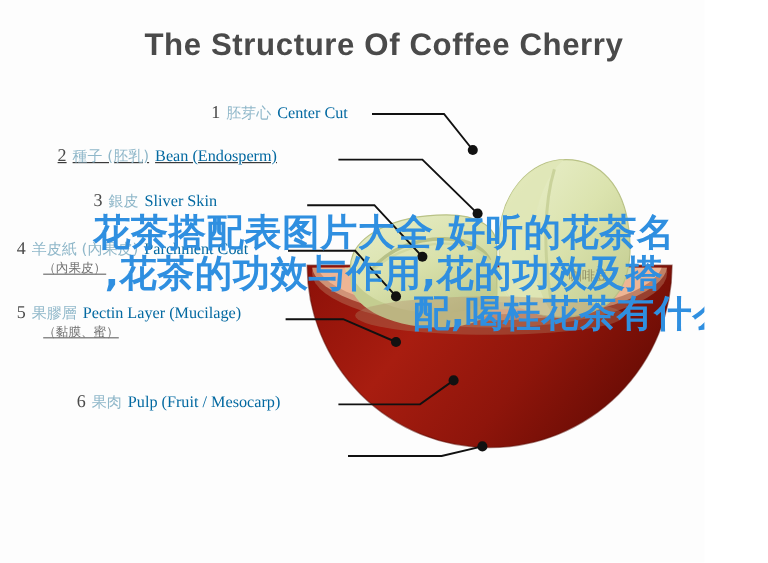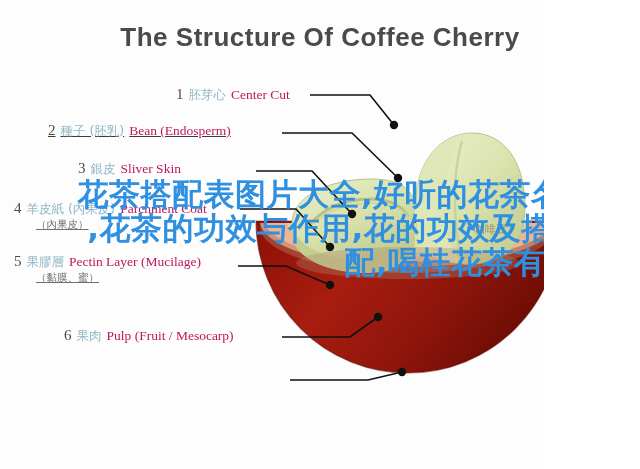--- a/index.html
+++ b/index.html
@@ -1,20 +1,20 @@
 <!DOCTYPE html>
 <html><head>
 <meta charset="utf-8">
 <style>
   html,body{margin:0;padding:0;}
   body{
     width:640px;height:469px;background:#ffffff;overflow:hidden;
     font-family:"Liberation Serif", serif;
   }
-  #stage{position:relative;width:544px;height:469px;background:#fdfdfd;overflow:hidden;}
+  #stage{position:relative;width:544px;height:469px;background:#fdfdfd;overflow:hidden;padding-left:43px;}
 
   
   .title{
     position:absolute;left:0;top:22px;width:640px;text-align:center;
     font-family:"Liberation Sans", sans-serif;
     font-weight:bold;font-size:26px;letter-spacing:.5px;color:#4a4a4a;
   }
 
   
   .diagram{position:absolute;left:248px;top:105px;width:320px;height:320px;}
@@ -23,21 +23,21 @@
   
   .label{
     position:absolute;white-space:nowrap;color:#3a3a3a;
     font-family:"Liberation Serif", serif;font-size:13px;line-height:1.15;
   }
   .label .num{font-size:15px;color:#4a4a4a;margin-right:5px;}
   .label .cjk{
     font-family:"DejaVu Sans", sans-serif;font-size:12.5px;
     color:#8fb7c9;margin-right:5px;
   }
-  .label .en{font-size:13.5px;color:#be185d;}
+  .label .en{font-size:13.5px;color:#0369a1;}
   .label .sub{
     display:block;font-family:"DejaVu Sans", sans-serif;font-size:10.5px;
     color:#6f6f6f;margin-left:22px;margin-top:1px;text-decoration:underline;
   }
 
   .l1{left:176px;top:86px;}
   .l2{left:48px;top:122px;text-decoration:underline;}
   .l3{left:78px;top:160px;}
   .l4{left:14px;top:200px;}
   .l5{left:14px;top:253px;}

